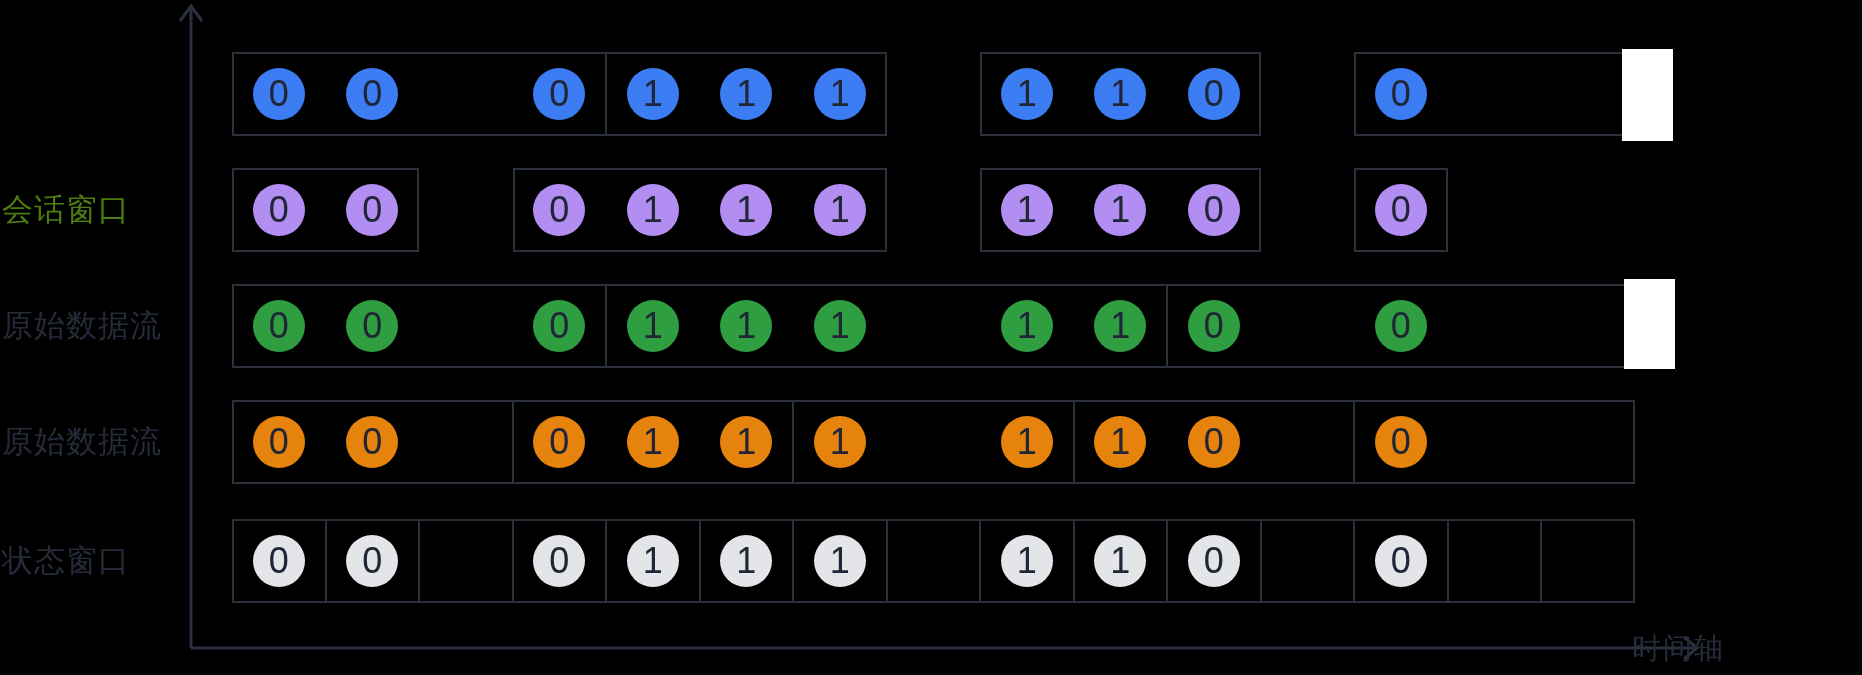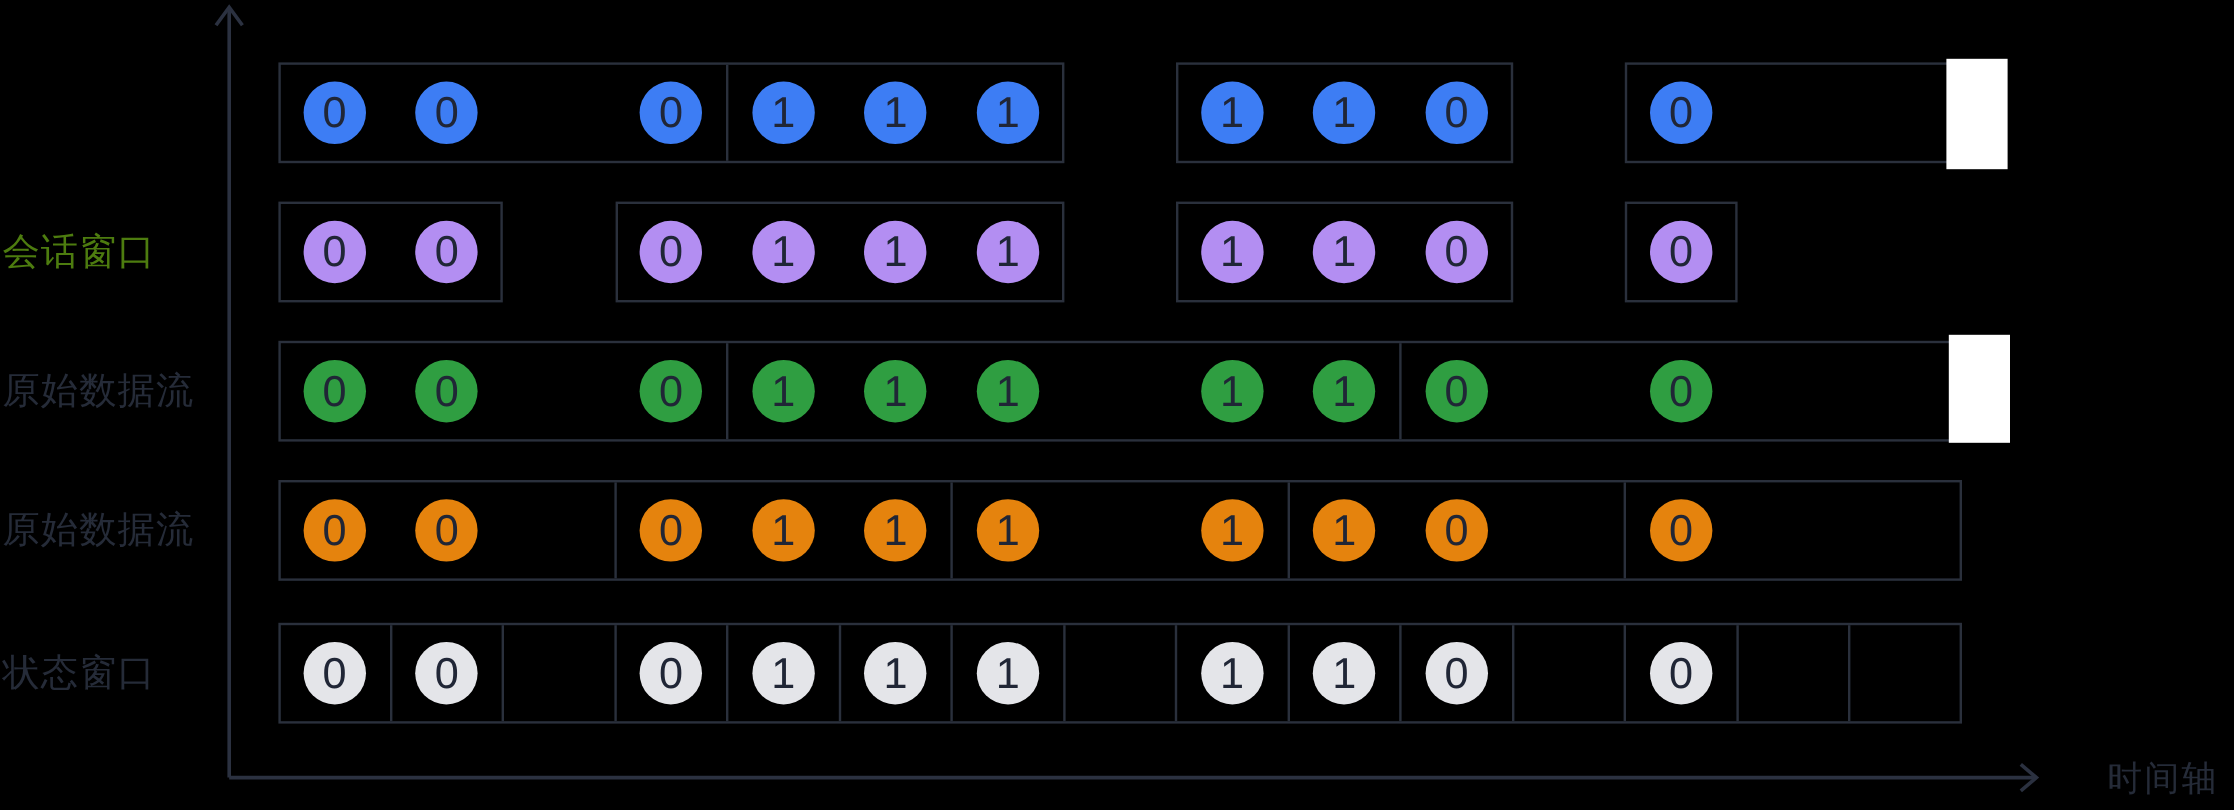--- a/index.html
+++ b/index.html
@@ -30,21 +30,21 @@
 
 <div class="stage" style="background: rgb(0, 0, 0);">
 
   <svg class="axes-svg" width="1862" height="675" viewBox="0 0 1862 675" fill="none">
     <line x1="191" y1="648" x2="191" y2="8" stroke-width="3" stroke="#2b3140"></line>
     <polyline points="180,21 191,6 202,21" stroke-width="3" fill="none" stroke="#2b3140"></polyline>
     <line x1="191" y1="648" x2="1697" y2="648" stroke-width="3" stroke="#2b3140"></line>
     <polyline points="1684,637 1697,648 1684,659" stroke-width="3" fill="none" stroke="#2b3140"></polyline>
   </svg>
 
-  <div class="axis-label" style="left: 1756px; top: 629px; height: 40px; color: rgb(37, 43, 56);">时间轴</div>
+  <div class="axis-label" style="left: 1632px; top: 629px; height: 40px; color: rgb(37, 43, 56);">时间轴</div>
 
   <div id="rows-layer">
       <div class="win-box" style="left: 232px; top: 52px; width: 654.5px; height: 84px; border-color: rgb(42, 48, 60);">
         <div class="win-divider" style="left: 371px; background: rgb(42, 48, 60);"></div>
       </div>
       <div class="win-box" style="left: 980px; top: 52px; width: 280.5px; height: 84px; border-color: rgb(42, 48, 60);"></div>
       <div class="win-box" style="left: 1354px; top: 52px; width: 280.5px; height: 84px; border-color: rgb(42, 48, 60);"></div>
       <div class="dot" style="left: 252.75px; top: 68px; background: rgb(61, 125, 244);">
         <span style="color: rgb(32, 38, 54);">0</span>
       </div>

